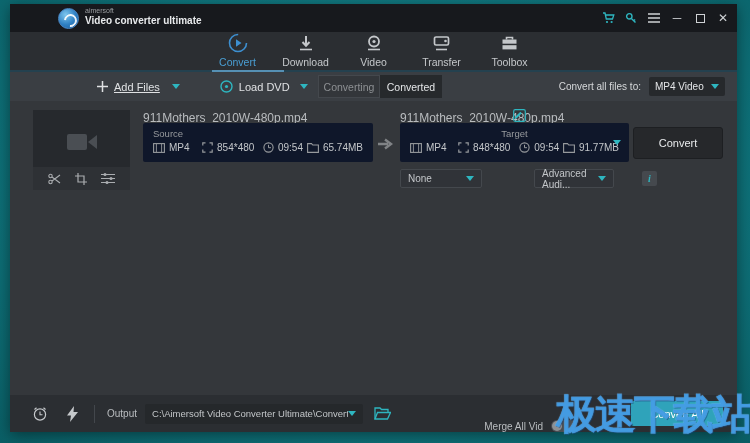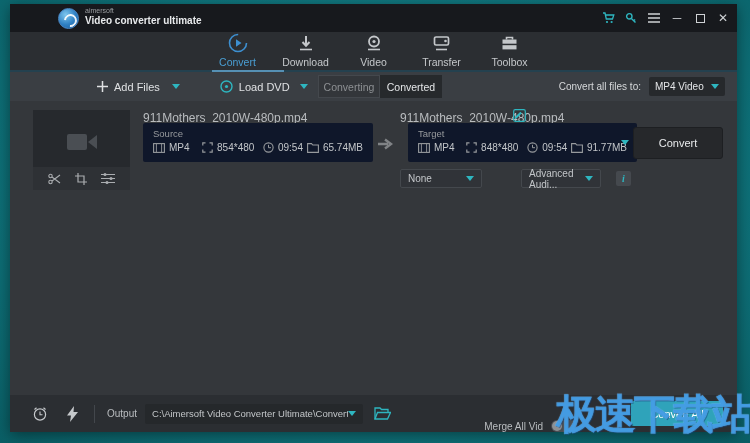--- a/index.html
+++ b/index.html
@@ -58,35 +58,35 @@
   .thumb .cam { position:absolute; left:0; right:0; top:14px; height:36px; display:flex; align-items:center; justify-content:center; }
   .thumb-tools { position:absolute; left:0; bottom:0; width:100%; height:23px; background:#2e3135;
     display:flex; align-items:center; justify-content:space-around; padding:0 8px; }
   .thumb-tools .ti { cursor:pointer; color:#aaadb0; display:flex; }
   .filename { position:absolute; font-size:12px; color:#b9bcbf; }
   .src-name { left:133px; top:10px; }
   .tgt-name { left:390px; top:10px; }
   .edit-ic { position:absolute; left:503px; top:8px; cursor:pointer; }
   .infobox { position:absolute; top:22px; height:39px; background:#0f172a; border-radius:2px; padding:5px 10px 0; }
   .src-box { left:133px; width:230px; }
-  .tgt-box { left:398px; width:229px; }
+  .tgt-box { left:390px; width:229px;text-align:center; }
   .infobox .cap { font-size:9.5px; color:#9success0; color:#979a9d; }
   .meta-row { display:flex; align-items:center; margin-top:3px; gap:0; color:#c3c6c9; font-size:10px; }
   .meta { display:flex; align-items:center; gap:4px; }
   .meta svg { flex:none; }
   .src-box .meta:nth-child(1){ width:58px; } .src-box .meta:nth-child(2){ width:72px; }
   .src-box .meta:nth-child(3){ width:52px; }
   .tgt-box .meta:nth-child(1){ width:55px; } .tgt-box .meta:nth-child(2){ width:70px; }
   .tgt-box .meta:nth-child(3){ width:50px; }
   .tgt-caret { position:absolute; right:8px; top:17px; cursor:pointer; }
   .flow-arrow { position:absolute; left:368px; top:37px; color:#808386; }
   .convert-btn { position:absolute; left:623px; top:26px; width:90px; height:32px; background:#26282b;
     border:1px solid #1d1f22; border-radius:3px; color:#e8eaec; font-size:11px;
     display:flex; align-items:center; justify-content:center; cursor:pointer; }
-  .sub-row { position:absolute; left:390px; top:68px; display:flex; align-items:center; gap:15px; }
+  .sub-row { position:absolute; left:390px; top:68px; display:flex; align-items:center; gap:28px; }
   .mini-select { height:19px; background:#303338; border:1px solid #44484d; border-radius:2px;
     display:flex; align-items:center; justify-content:space-between; padding:0 7px; font-size:10px; color:#c3c6c9; cursor:pointer; }
   .mini-select.w1 { width:82px; } .mini-select.w2 { width:80px;margin-left:24px; }
   .info-btn { width:15px; height:15px; background:#45494e; border-radius:2px; color:#2eb6c0;
     font-size:10px; font-weight:bold; font-family:"Liberation Serif",serif; font-style:italic;
     display:flex; align-items:center; justify-content:center; cursor:pointer; }
   
   .bottombar { position:absolute; left:0; top:391px; width:100%; height:37px; background:#2b2e32;
     display:flex; align-items:center; }
   .bb-icon { color:#c6c9cc; cursor:pointer; display:flex; align-items:center; justify-content:center; width:16px; height:16px; }
@@ -193,21 +193,21 @@
           </svg>
       </span>
       <span class="lbl">Toolbox</span>
     </div>
   </div>
   <div class="navline">
       <div class="hot"></div>
     </div>
 
   <div class="toolbar">
-    <div class="tool-item" style="margin-left:87px;">
+    <div class="tool-item" style="margin-left:87px;text-decoration:underline;">
       <svg width="11" height="11" viewBox="0 0 11 11">
           <path d="M5.5 0 v11 M0 5.5 h11" stroke="#dfe1e3" stroke-width="1.5"></path>
         </svg>
       <span>Add Files</span>
     </div>
     <span class="caret" style="margin-left:12px;"></span>
     <div class="tool-item" style="margin-left:40px;">
       <svg width="13" height="13" viewBox="0 0 13 13">
           <circle cx="6.5" cy="6.5" r="5.5" fill="none" stroke="#2eb6c0" stroke-width="1.4"></circle>
           <circle cx="6.5" cy="6.5" r="1.6" fill="#2eb6c0"></circle>

